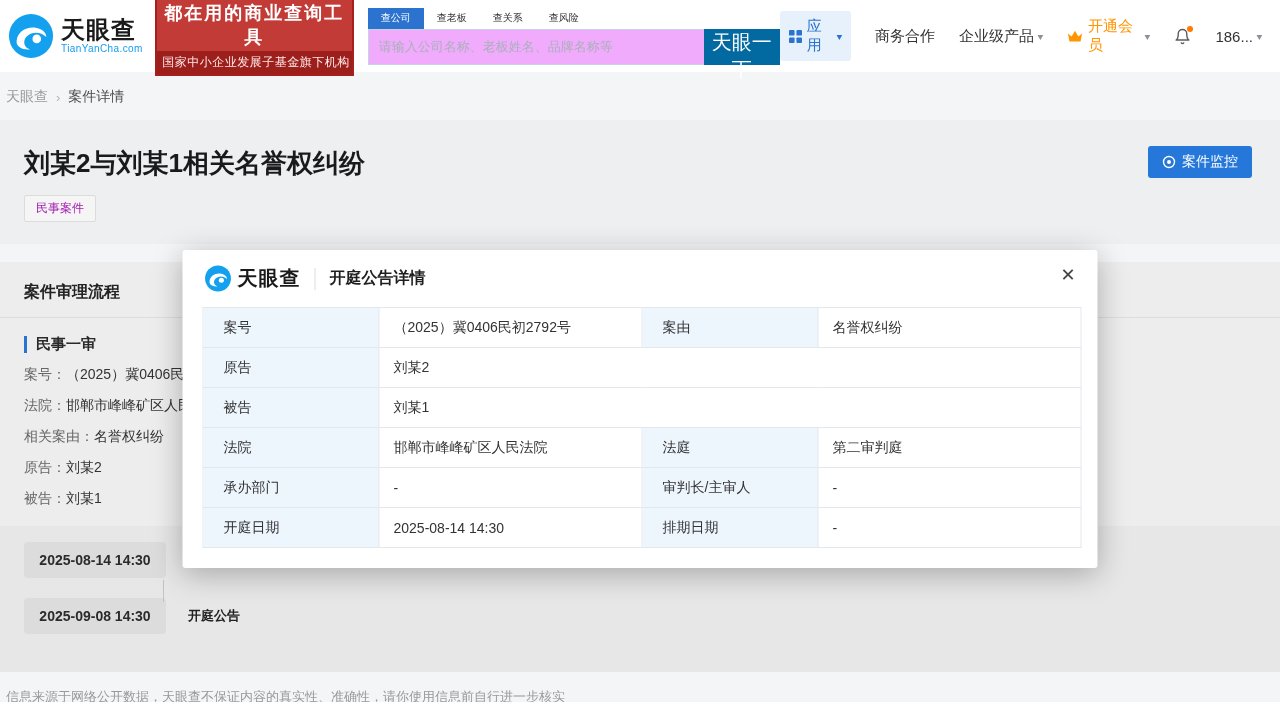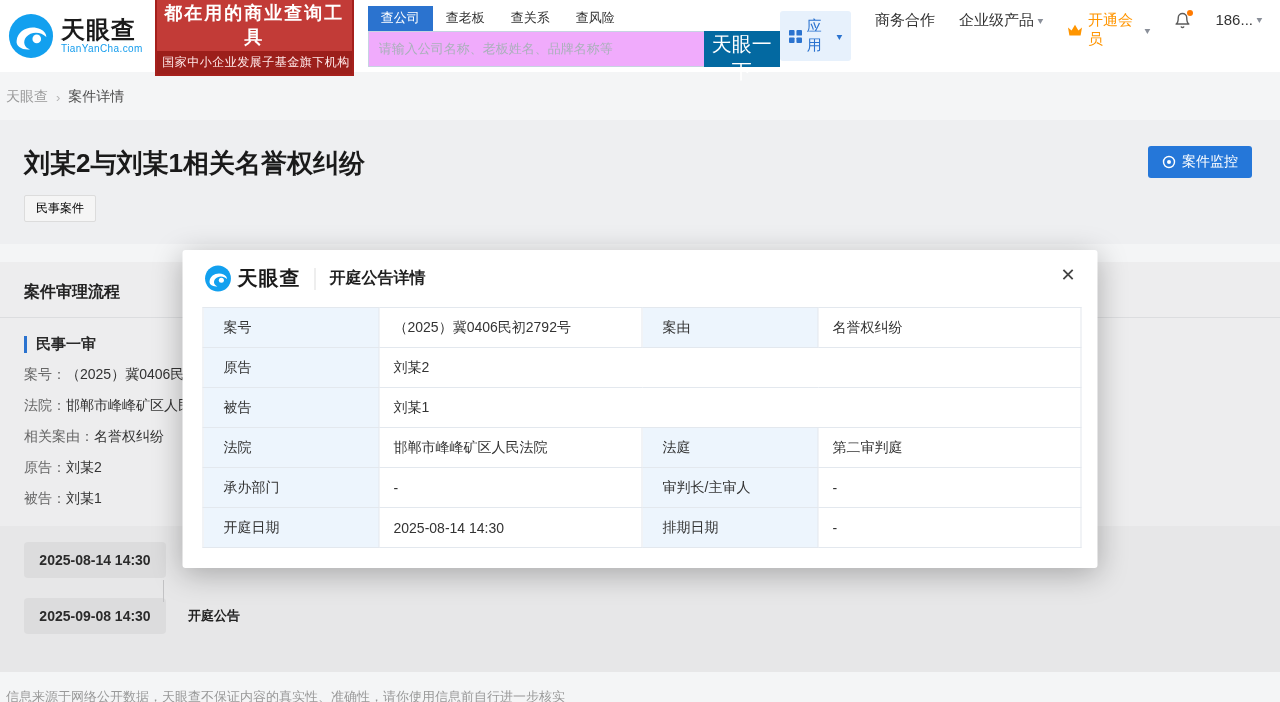--- a/index.html
+++ b/index.html
@@ -15,46 +15,46 @@
   .logo { display:flex; align-items:center; gap:7px; }
   .logo-text { display:flex; flex-direction:column; line-height:1.05; }
   .logo-brand { font-size:24px; font-weight:bold; color:#1a1a1a; letter-spacing:1px; }
   .logo-domain { font-size:10px; color:#149ced; letter-spacing:.4px; margin-top:2px; }
   .badge { margin-left:12px; border:2px solid #a5201c; background:#c23b37; width:204px; text-align:center; }
   .badge-line1 { color:#fff; font-size:18px; font-weight:bold; letter-spacing:2px; padding:3px 2px 2px; }
   .badge-line2 { color:#ffe9e9; font-size:12px; background:#9c1f1b; padding:3px 2px; letter-spacing:.5px;text-align:right; }
 
   .search-block { margin-left:14px; display:flex; flex-direction:column; }
   .search-tabs { display:flex; }
-  .search-tab { font-size:13px; color:#333; padding:3px 13px 4px; }
+  .search-tab { font-size:10px; color:#333; padding:3px 13px 4px; }
   .search-tab.active { background:#2b73cf; color:#fff; }
   .search-row { display:flex; }
   .search-input { width:336px; height:36px; border:1px solid #c7d3e2; border-right:none; padding:0 10px; font-size:13px; color:#333; background:#f0abfc; outline:none; font-family:inherit; }
   .search-input::placeholder { color:#a9b0ba; }
   .search-btn { width:76px; height:36px; background:#0369a1; color:#fff; border:none; font-size:20px; font-family:inherit; }
 
-  .nav-right { margin-left:auto; display:flex; align-items:flex-start; gap:24px; }
+  .nav-right { margin-left:auto; display:flex; align-items:center; gap:24px; }
   .apps-chip { display:flex; align-items:center; gap:5px; background:#e7f1fc; color:#2b73cf; font-size:15px; padding:6px 9px; border-radius:3px; }
   .nav-link { font-size:15px; color:#333; display:flex; align-items:center; gap:4px; white-space:nowrap; }
   .caret { font-size:10px; color:#8a8f99; transform:scaleX(1.15); }
   .apps-chip .caret { color:#2b73cf; }
   .vip-link { display:flex; align-items:center; gap:5px; color:#ff9500; font-size:15px; }
   .bell { position:relative; display:flex; align-items:center; }
   .bell-dot { position:absolute; top:-1px; right:-2px; width:6px; height:6px; border-radius:50%; background:#ff7a00; }
 
   
   .breadcrumb { padding:16px 6px 14px; font-size:14px; display:flex; align-items:center; gap:8px; }
   .crumb-home { color:#999; }
   .crumb-sep { color:#b5b5b5; font-size:13px; }
   .crumb-current { color:#4d4d4d; }
 
   
   .case-header { background:#eeeff1; padding:26px 28px 22px 24px; position:relative; }
   .case-title { font-size:26px; font-weight:bold; color:#1a1a1a; }
-  .case-tag { display:inline-block; margin-top:14px; font-size:12px; color:#000000; background:#f5f5f5; border:1px solid #dcdcdc; border-radius:2px; padding:4px 11px; }
+  .case-tag { display:inline-block; margin-top:14px; font-size:12px; color:#a21caf; background:#f5f5f5; border:1px solid #dcdcdc; border-radius:2px; padding:4px 11px; }
   .monitor-btn { position:absolute; right:28px; top:26px; background:#2577d9; color:#fff; border:none; font-size:14px; font-family:inherit; padding:7px 14px; border-radius:3px; display:flex; align-items:center; gap:6px; }
 
   
   .trial-card { background:#ededee; margin-top:18px; padding:20px 24px 0; }
   .trial-title { font-size:16px; font-weight:bold; color:#222; padding:0 24px 14px; margin:0 -24px; border-bottom:1px solid #dcdddf; }
   .stage-title { margin-top:18px; font-size:15px; font-weight:bold; color:#2a2a2a; border-left:3px solid #2b73cf; padding-left:9px; line-height:1.1; }
   .field-row { margin-top:13px; font-size:14px; }
   .field-label { color:#666; }
   .field-value { color:#333; }
 

